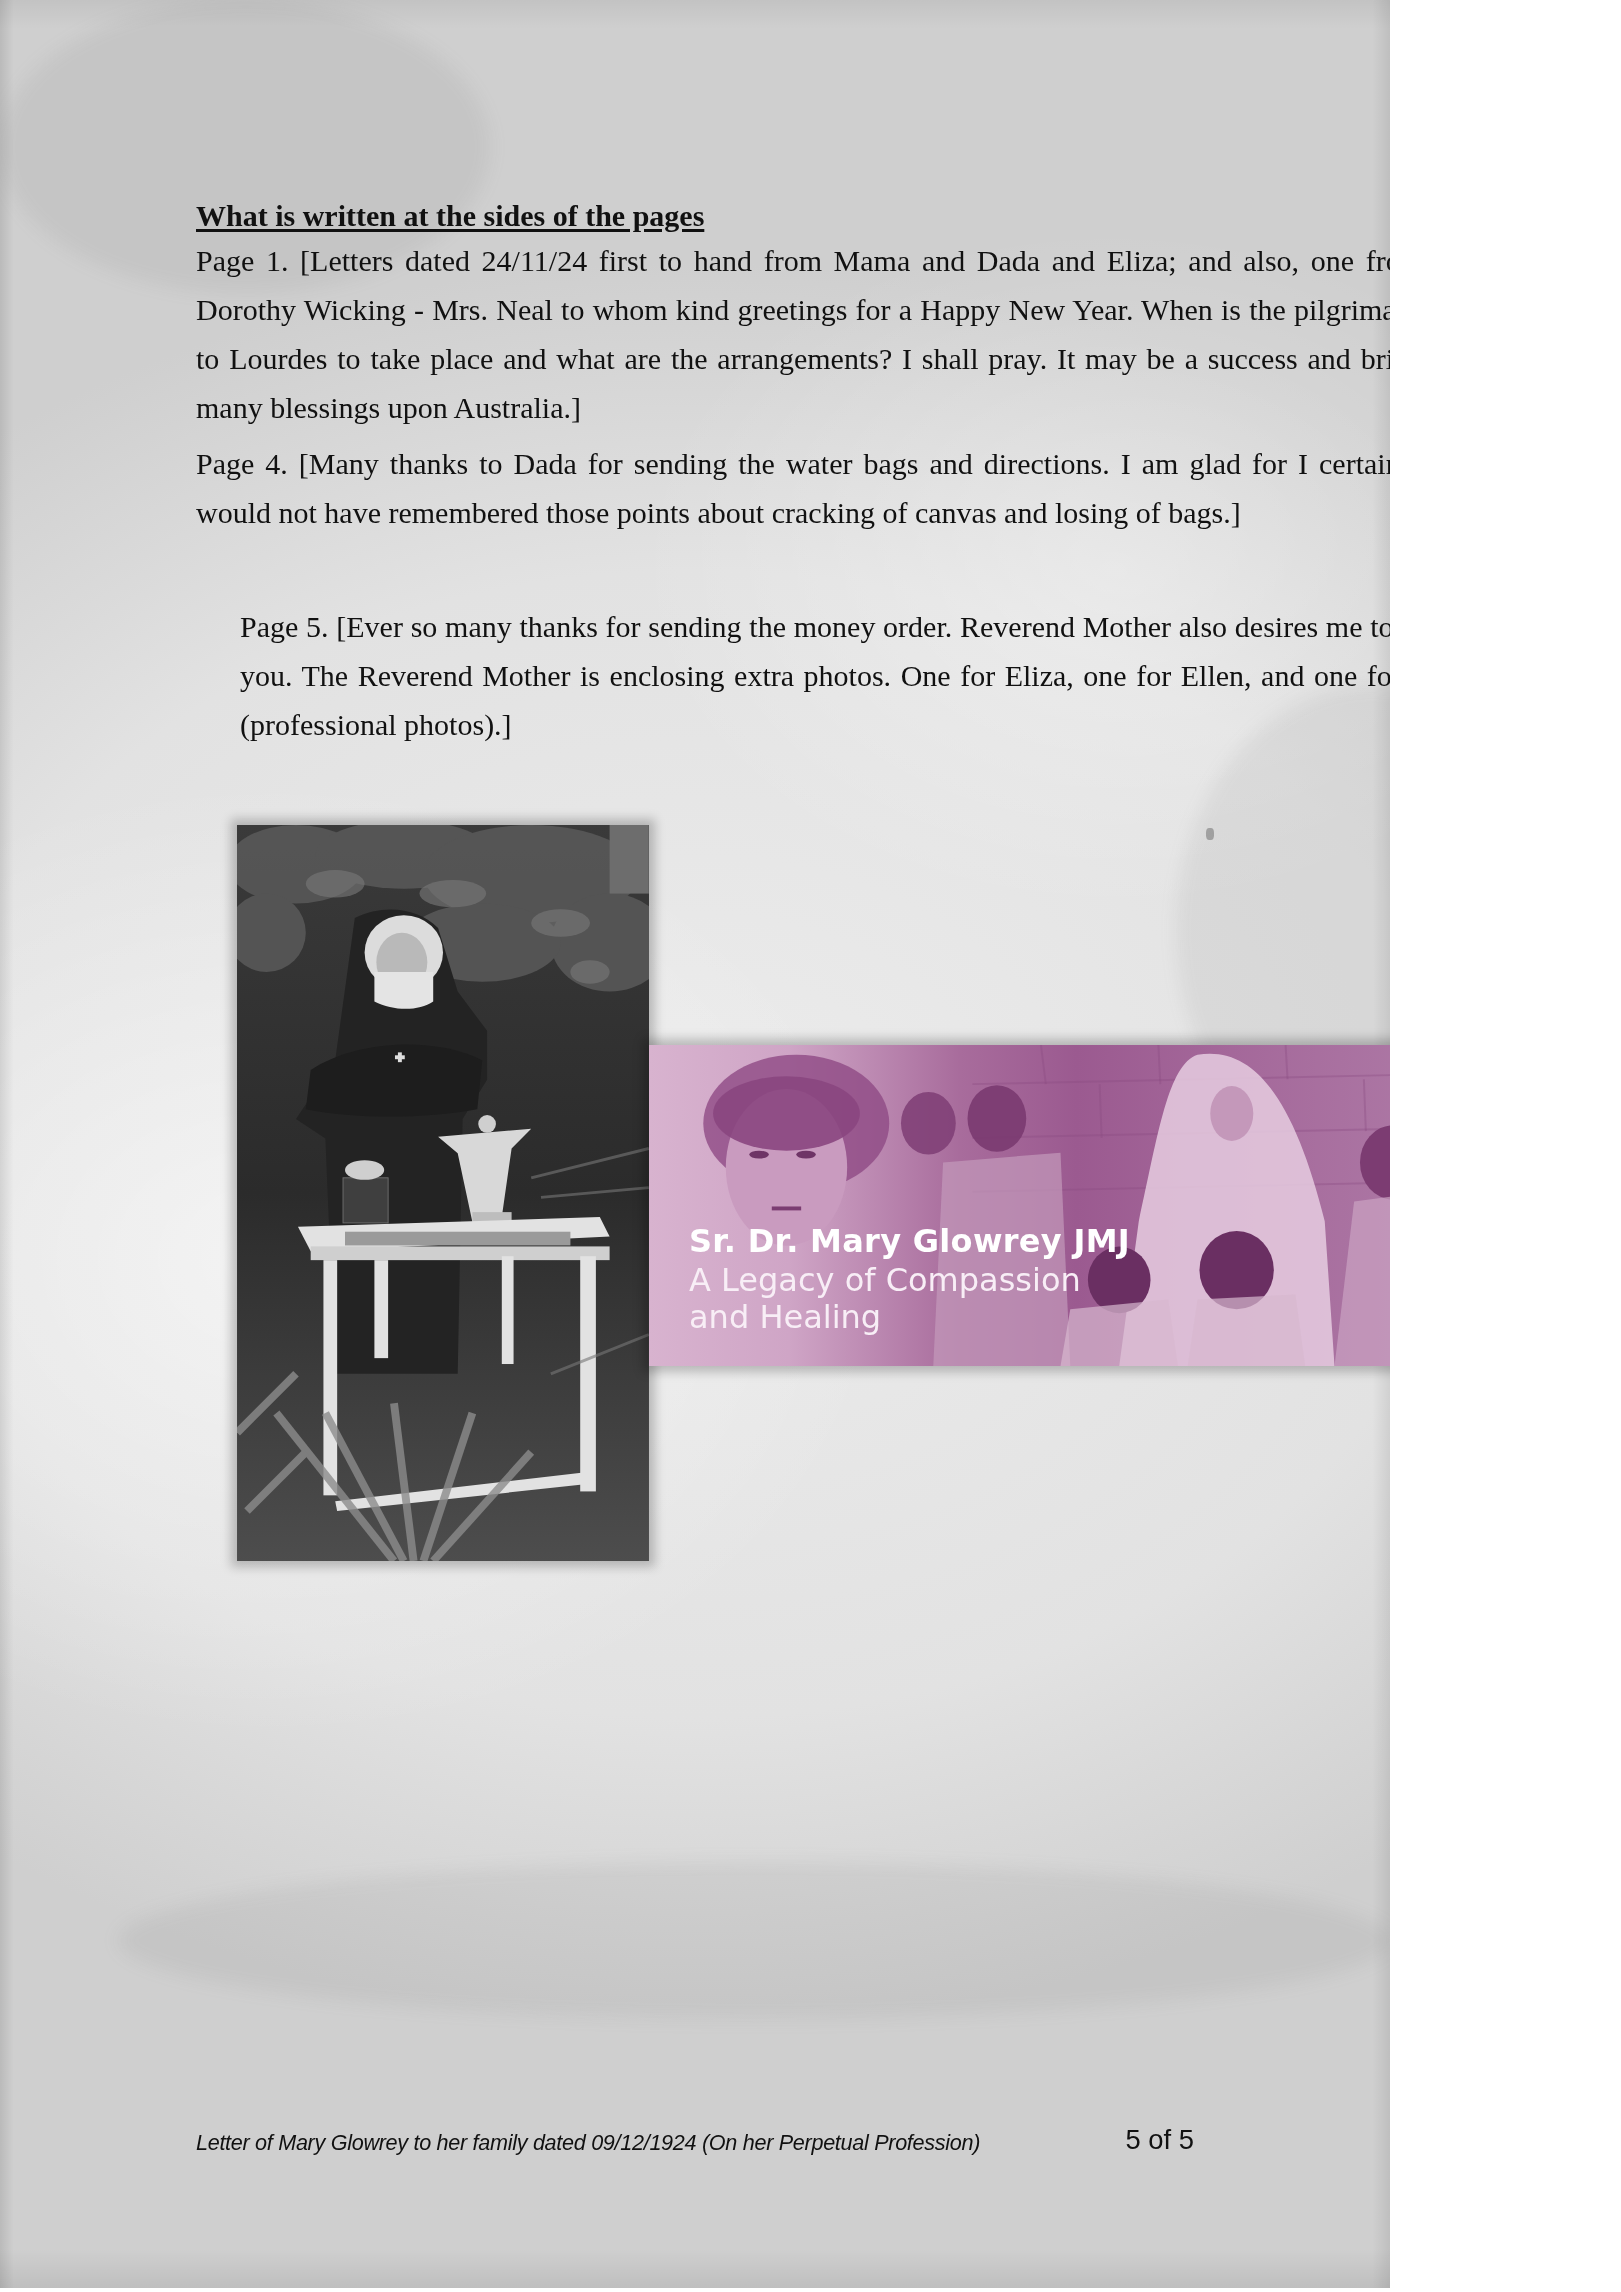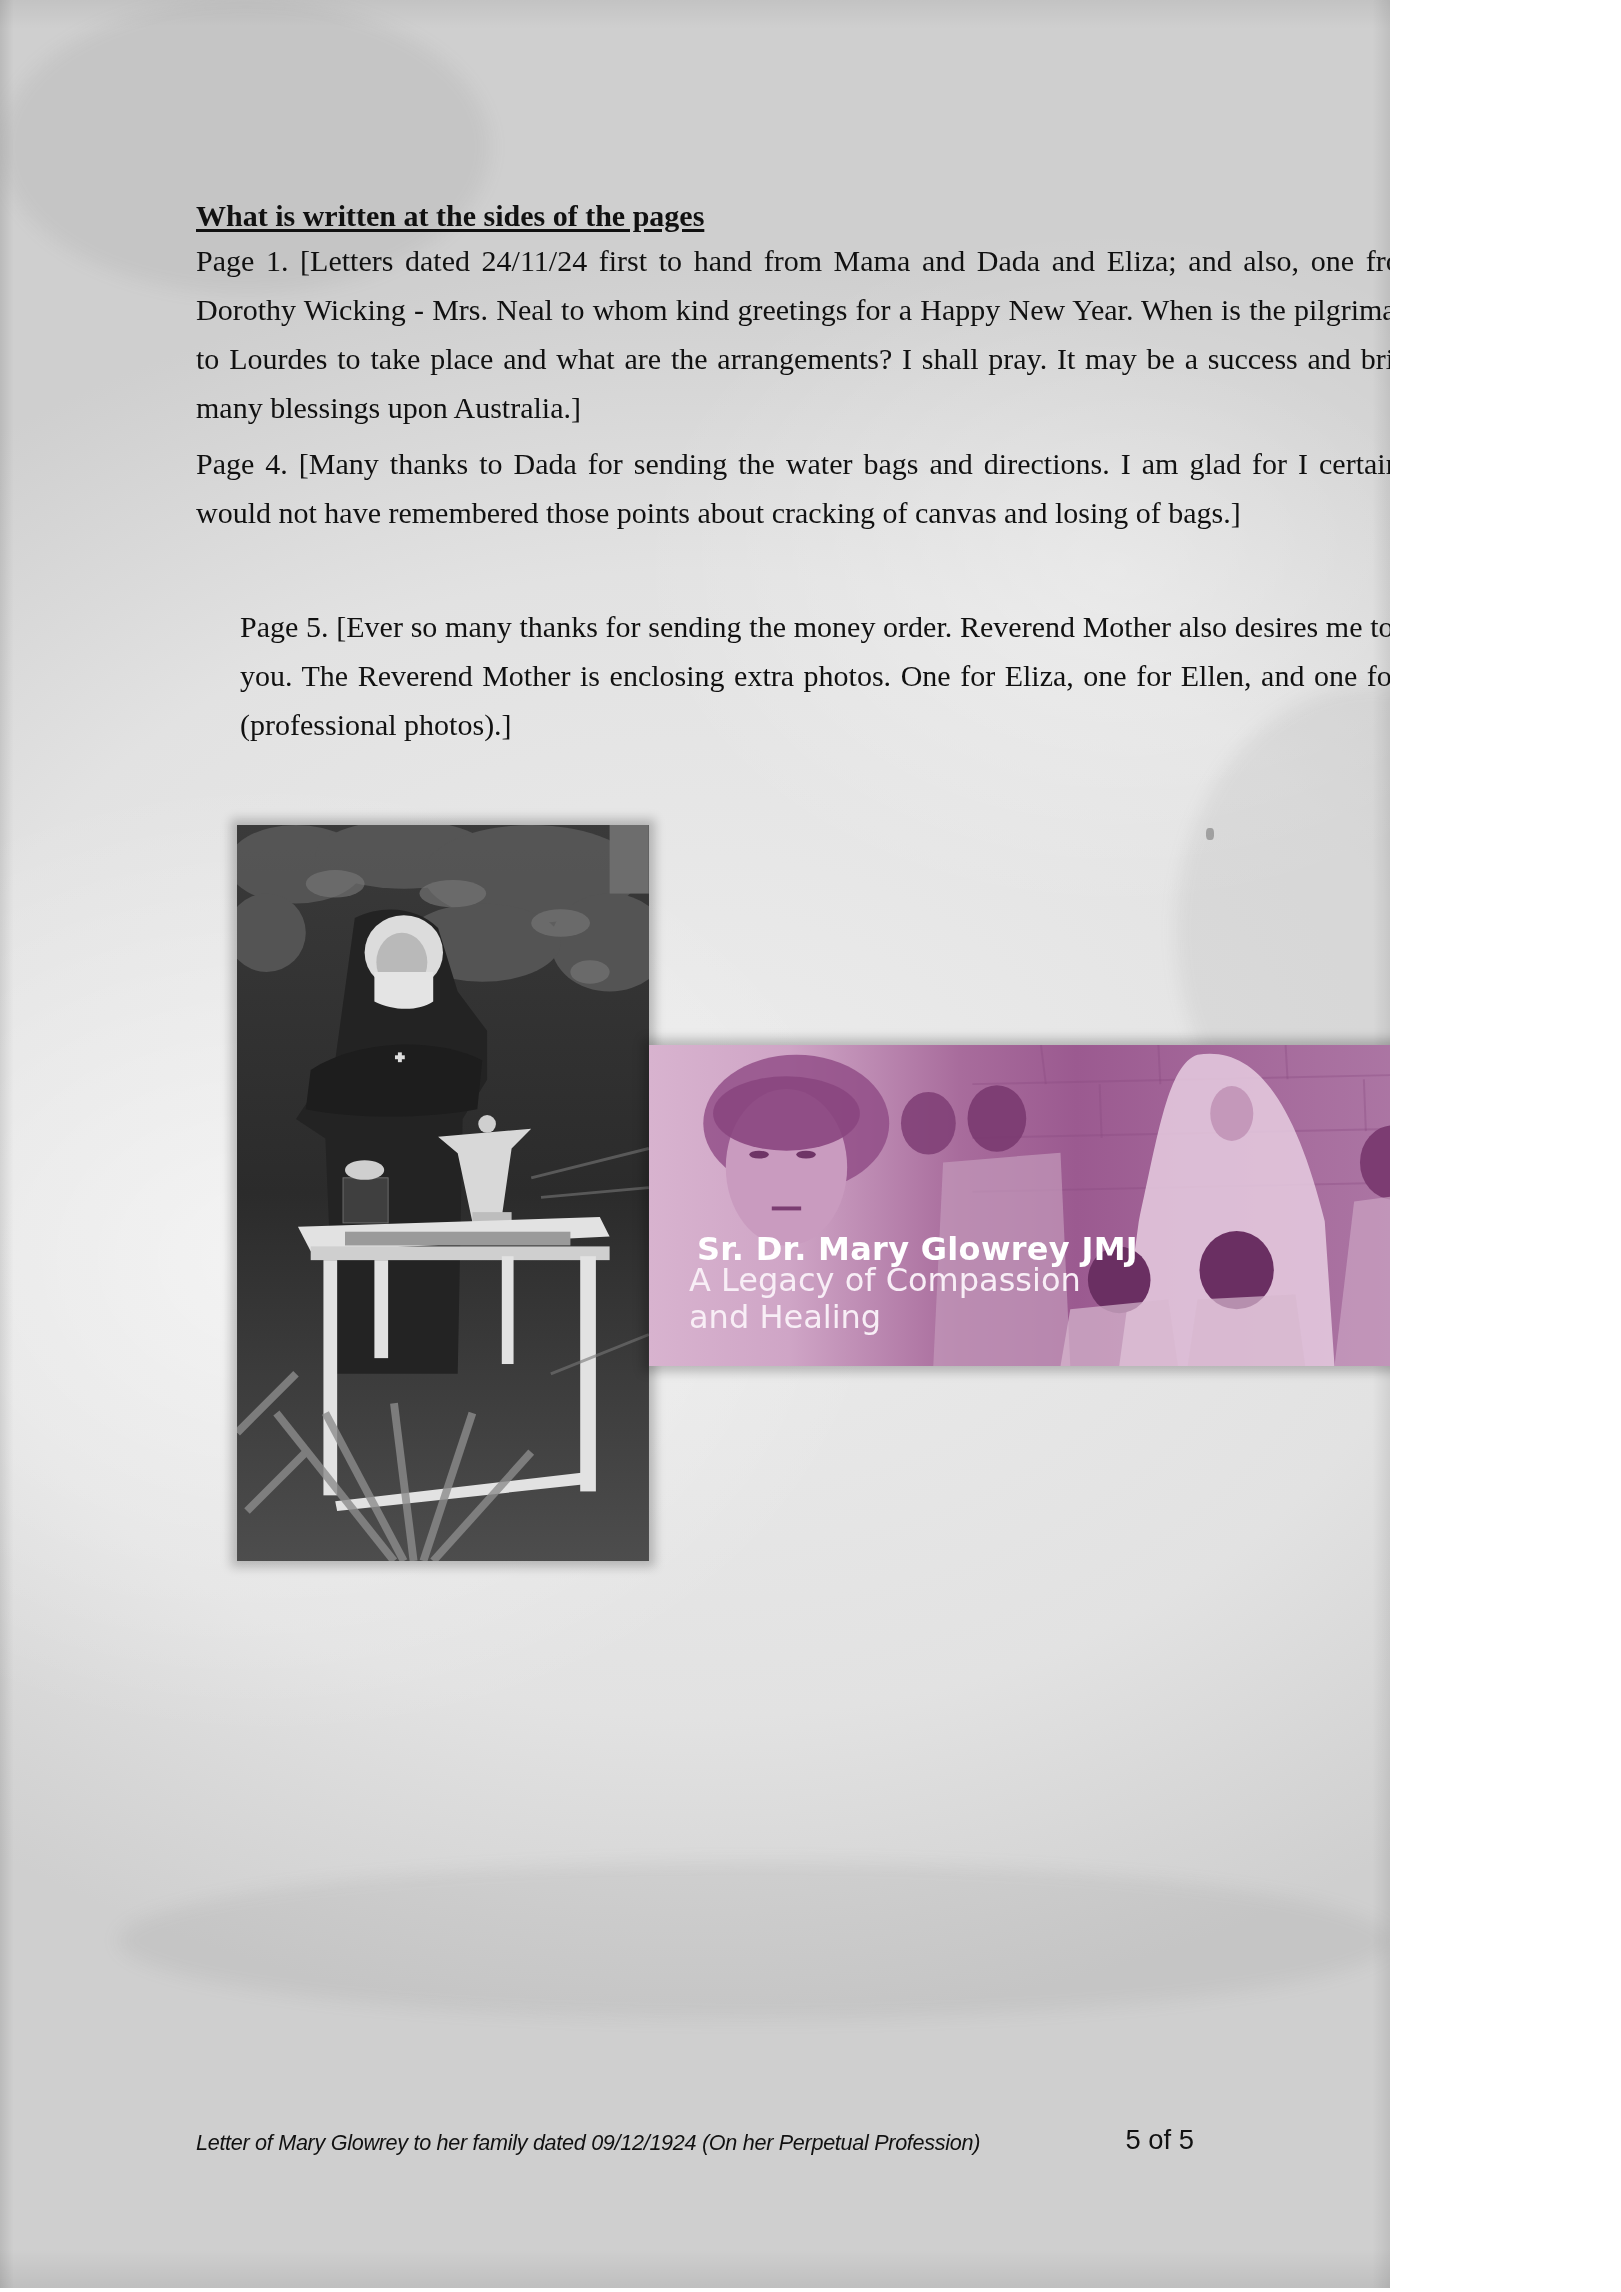--- a/index.html
+++ b/index.html
@@ -55,21 +55,21 @@
 
   
   .banner {
     position: absolute; left: 649px; top: 1045px; width: 777px; height: 321px;
     box-shadow: 0 0 9.8px 5.9px rgba(0,0,0,0.22);
     overflow: hidden;
     background: linear-gradient(90deg, #d8b3cf 0%, #cfa5c6 18%, #a86c9c 40%, #9b5a90 55%, #a4689a 75%, #ad78a5 100%);
   }
   .banner svg { position: absolute; left: 0; top: 0; }
   .banner-title {
-    position: absolute; left: 40px; top: 178px; margin: 8px;
+    position: absolute; left: 40px; top: 178px; margin: 0;
     font-family: "DejaVu Sans", "Liberation Sans", sans-serif;
     font-weight: bold; font-size: 32px; line-height: 37px; color: #ffffff;
     letter-spacing: 0.3px; white-space: nowrap;
   }
   .banner-sub {
     position: absolute; left: 40px; top: 217px; margin: 0;
     font-family: "DejaVu Sans", "Liberation Sans", sans-serif;
     font-weight: normal; font-size: 32px; line-height: 37px; color: #f8eef6;
     white-space: nowrap;
   }

